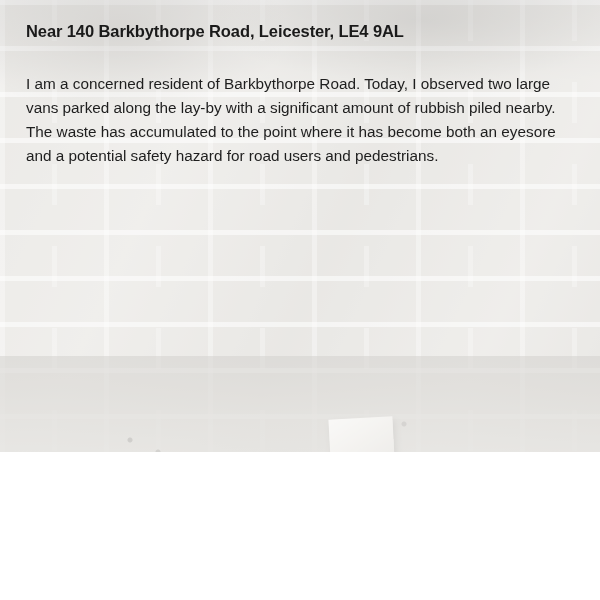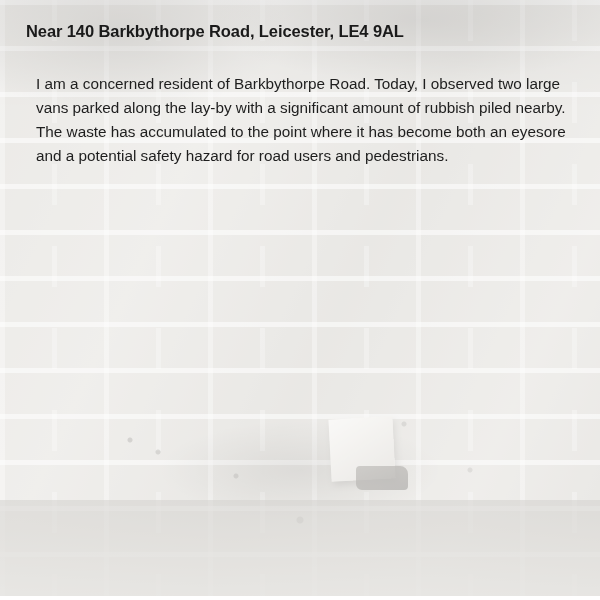--- a/index.html
+++ b/index.html
@@ -8,21 +8,21 @@
   }
   body {
     width: 600px;
     height: 600px;
     font-family: "Liberation Sans", sans-serif;
     background: #ffffff;
   }
   .report-card {
     position: relative;
     width: 600px;
-    height: 596px;
+    height: 452px;
     overflow: hidden;
     background: #d8d6d1;
   }
 
   
   .photo-bg {
     position: absolute;
     inset: 0;
     background-color: #d6d3cd;
     background-image:
@@ -140,23 +140,22 @@
   .report-title {
     margin: 0;
     padding: 22px 24px 0 26px;
     font-size: 16.5px;
     font-weight: bold;
     color: #1a1a1a;
     letter-spacing: -0.1px;
     line-height: 1.2;
   }
   .report-body {
-    padding: 0 30px 0 20px;
+    padding: 0 30px 0 26px;
     margin-top: 30px;
-    margin-left: 16px;
   }
   .report-body p {
     margin: 0 0 20px 0;
     font-size: 15.3px;
     line-height: 1.58;
     color: #1e1e1e;
   }
   .report-body p:last-child {
     margin-bottom: 0;
   }

